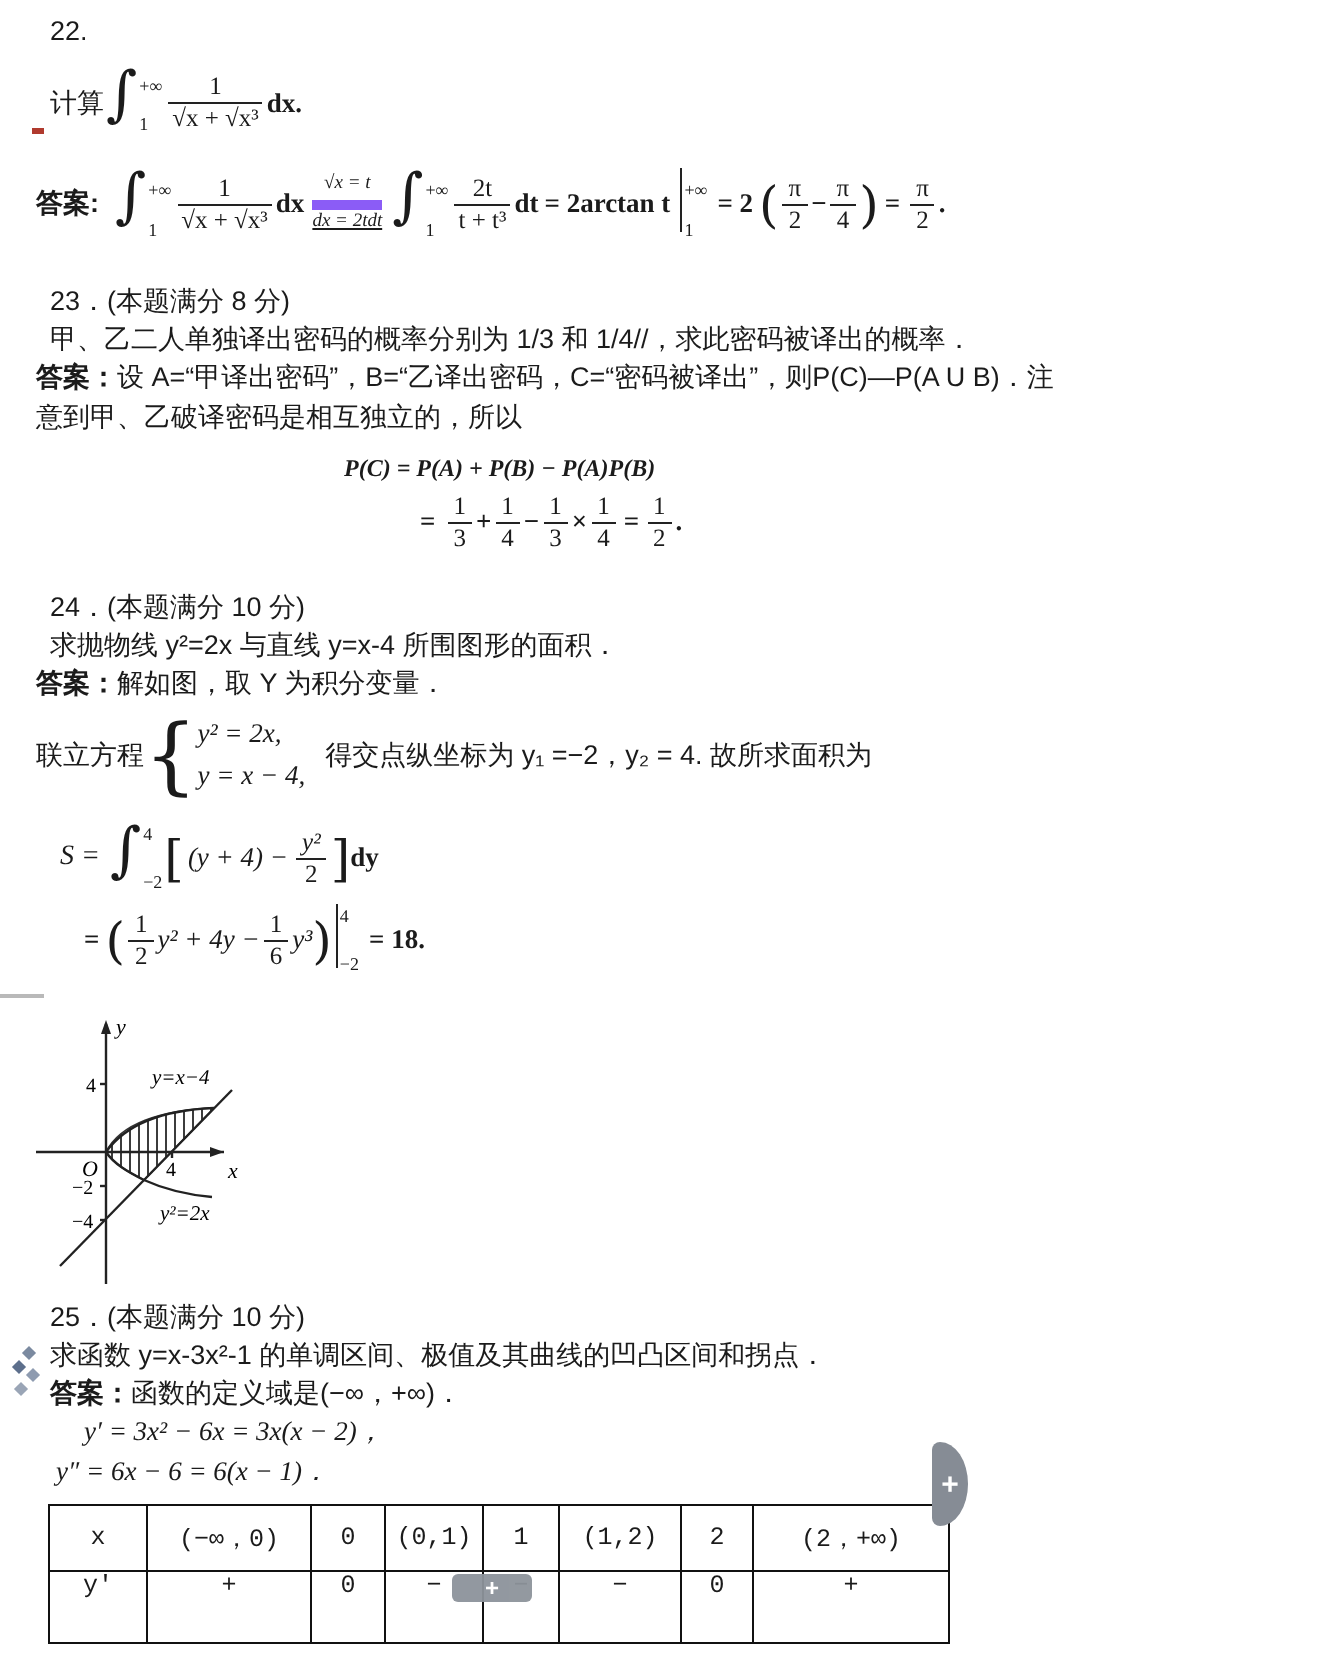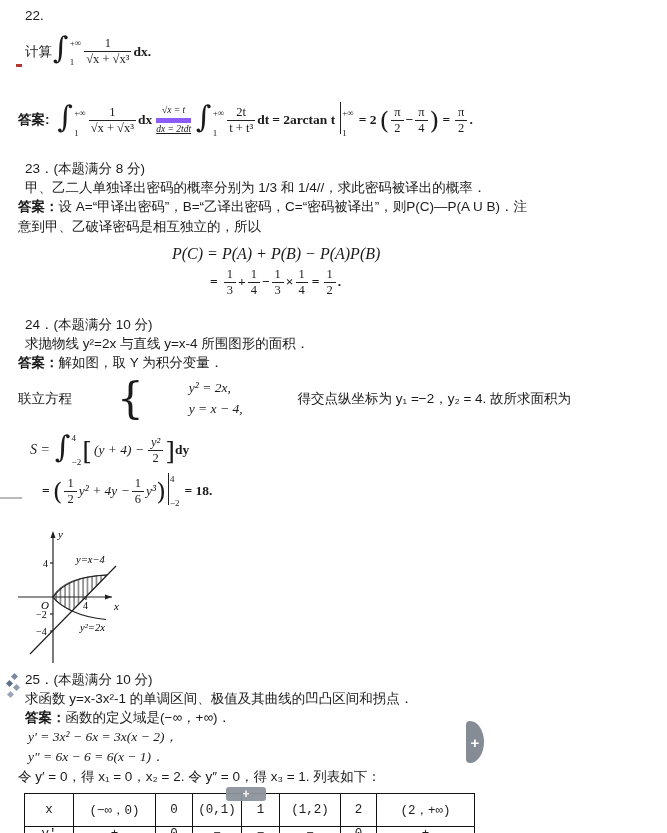--- a/index.html
+++ b/index.html
@@ -85,21 +85,21 @@
     </span>
     <span class="frac">
       <span class="num">1</span>
       <span class="den">√x + √x³</span>
     </span>
     <span class="rm">dx.</span>
   </div>
 
   <div class="red-mark"></div>
 
-  <div class="frow cn2" style="margin-top:26px;height:46px;">
+  <div class="frow cn2" style="margin-top:8px;height:46px;">
     <span class="bold">答案:</span>
     <span class="intg" style="margin-left:8px;">
       <span class="sign">∫</span>
       <span class="lims">
         <span>+∞</span>
         <span>1</span>
       </span>
     </span>
     <span class="frac">
       <span class="num">1</span>
@@ -149,21 +149,21 @@
     </span>
     <span class="rm">.</span>
   </div>
 
   <div class="cn" style="margin-top:16px;">23．(本题满分 8 分)</div>
   <div class="cn">甲、乙二人单独译出密码的概率分别为 1/3 和 1/4//，求此密码被译出的概率．</div>
   <div class="cn2"><span class="bold">答案：</span><span>设 A=“甲译出密码”，B=“乙译出密码，C=“密码被译出”，则P(C)—P(A U B)．注</span></div>
   <div class="cn2">意到甲、乙破译密码是相互独立的，所以</div>
 
   <div style="margin:8px 0 0 172px;">
-    <div class="math" style="font-size:16px;">P(C) = P(A) + P(B) − P(A)P(B)</div>
+    <div class="math" style="font-size:12px;font-weight:bold;">P(C) = P(A) + P(B) − P(A)P(B)</div>
     <div class="frow" style="margin:4px 0 0 38px;height:30px;">
       <span class="rm" style="margin-right:4px;">=</span>
       <span class="frac">
         <span class="num">1</span>
         <span class="den">3</span>
       </span>
       <span class="rm">+</span>
       <span class="frac">
         <span class="num">1</span>
         <span class="den">4</span>
@@ -184,21 +184,21 @@
         <span class="den">2</span>
       </span>
       <span class="rm">.</span>
     </div>
   </div>
 
   <div class="cn" style="margin-top:18px;">24．(本题满分 10 分)</div>
   <div class="cn">求抛物线 y²=2x 与直线 y=x-4 所围图形的面积．</div>
   <div class="cn2"><span class="bold">答案：</span><span>解如图，取 Y 为积分变量．</span></div>
 
-  <div class="frow cn2" style="margin-top:4px;height:44px;gap:45px;">
+  <div class="frow cn2" style="margin-top:4px;height:44px;">
     <span>联立方程</span>
     <span class="sysbrace">{</span>
     <span class="sys">
       <span style="display:block;">y² = 2x,</span>
       <span style="display:block;">y = x − 4,</span>
     </span>
     <span style="margin-left:10px;">得交点纵坐标为 y₁ =−2，y₂ = 4. 故所求面积为</span>
   </div>
 
   <div class="frow" style="margin:10px 0 0 30px;height:38px;">
@@ -278,23 +278,22 @@
       <text x="73" y="84" font-size="10">4</text>
       <text x="66" y="38" font-size="10.5" font-style="italic">y=x−4</text>
       <text x="70" y="106" font-size="10.5" font-style="italic">y²=2x</text>
     </svg>
   </div>
   <div class="axis-artifact"></div>
 
   <div class="cn" style="margin-top:0;">25．(本题满分 10 分)</div>
   <div class="cn">求函数 y=x-3x²-1 的单调区间、极值及其曲线的凹凸区间和拐点．</div>
   <div class="cn"><span class="bold">答案：</span><span>函数的定义域是(−∞，+∞)．</span></div>
-  <div class="math" style="margin-left:28px;line-height:20px;">y′ = 3x² − 6x = 3x(x − 2)，</div>
+  <div class="math" style="margin-left:42px;line-height:20px;">y′ = 3x² − 6x = 3x(x − 2)，</div>
   <div class="math" style="margin-left:28px;line-height:20px;">y″ = 6x − 6 = 6(x − 1)．</div>
-  <div class="cn2" style="line-height:20px;">令 y′ = 0，得 x₁ = 0，x₂ = 2. 令 y″ = 0，得 x₃ = 1. 列表如下：</div>
 
   <div class="dots-icon">
       <i></i>
       <i></i>
       <i></i>
       <i></i>
     </div>
 
   <table class="tbl">
     <tbody>

